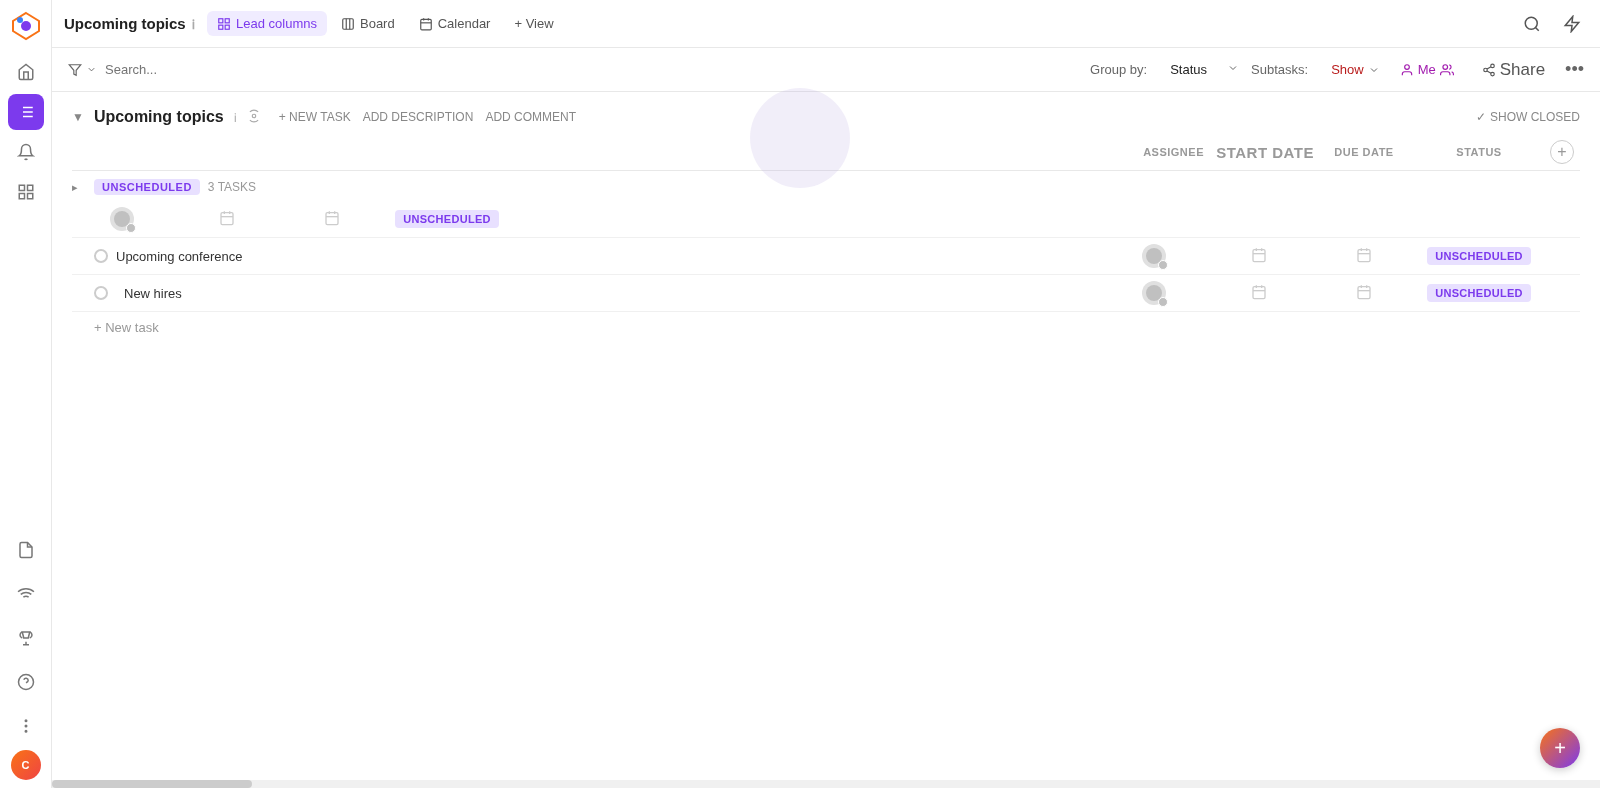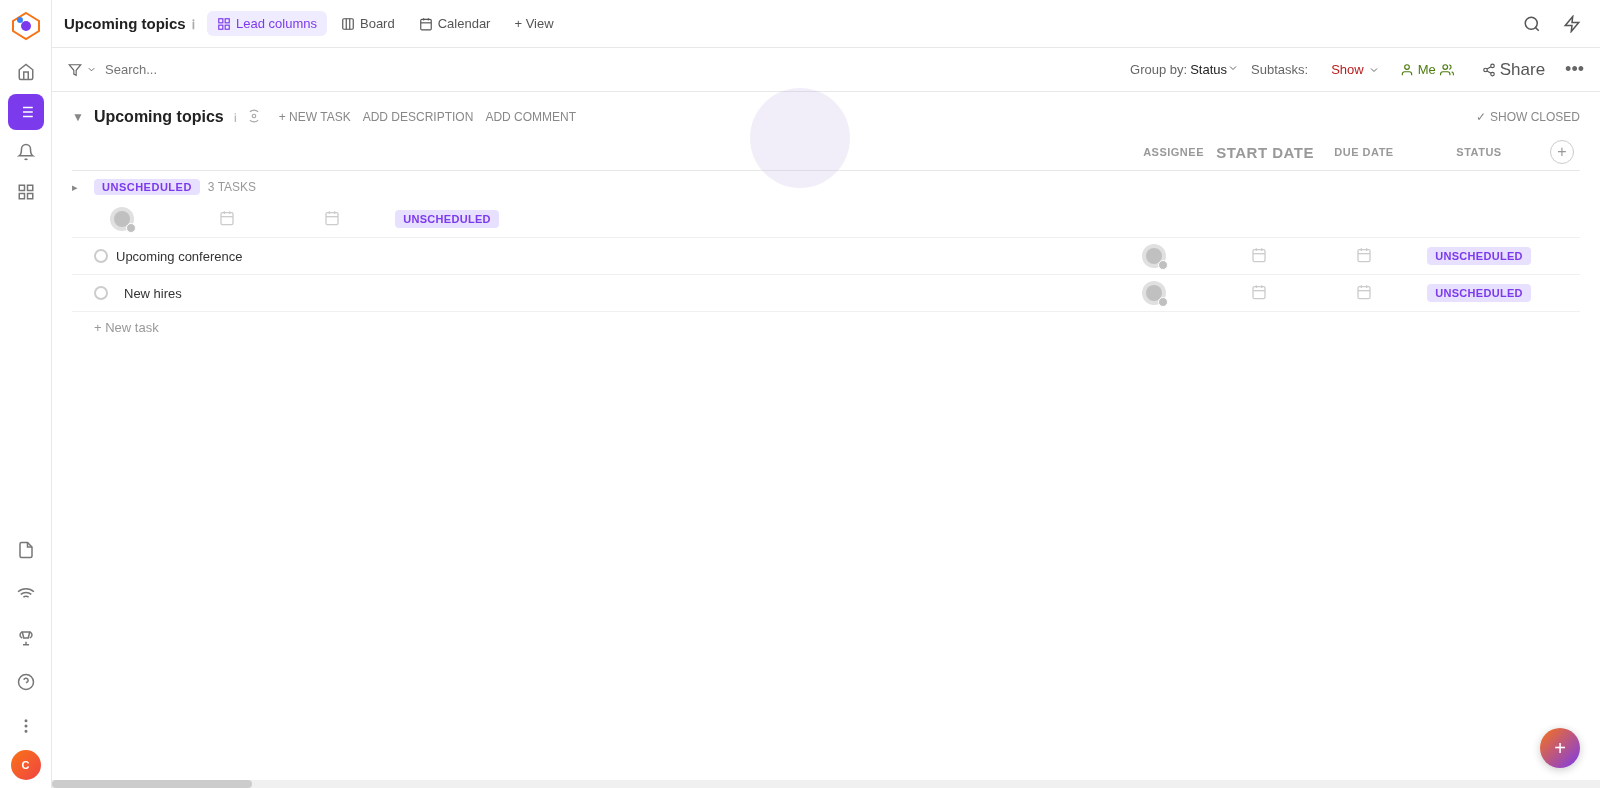--- a/index.html
+++ b/index.html
@@ -33,23 +33,23 @@
 
     
     .toolbar {
       position: fixed; left: 52px; top: 48px; right: 0; height: 44px;
       background: #ffffff; border-bottom: 1px solid #e8e8e8;
       display: flex; align-items: center; padding: 0 16px; gap: 8px; z-index: 98;
     }
     .filter-btn { display: flex; align-items: center; gap: 4px; color: #666; font-size: 13px; cursor: pointer; }
     .search-input { border: none; outline: none; font-size: 13px; color: #666; background: transparent; width: 200px; }
     .toolbar-right { margin-left: auto; display: flex; align-items: center; gap: 12px; font-size: 13px; color: #555; }
-    .group-by { display: flex; gap: 0; cursor: pointer; }
+    .group-by { display: flex; gap: 20px; cursor: pointer; }
     .subtasks { display: flex; align-items: center; gap: 4px; cursor: pointer; }
-    .me-btn { display: flex; align-items: center; gap: 4px; padding: 4px 8px; border-radius: 5px; cursor: pointer; font-size: 13px; color: #4d7c0f; }
+    .me-btn { display: flex; align-items: center; gap: 4px; padding: 4px 8px; border-radius: 5px; cursor: pointer; font-size: 13px; color: #a21caf; }
     .share-btn { display: flex; align-items: center; gap: 4px; padding: 4px 8px; border-radius: 5px; cursor: pointer; font-size: 17px; color: #555; }
     .more-btn { cursor: pointer; color: #666; font-size: 18px; }
 
     
     .main { position: absolute; left: 52px; top: 92px; right: 0; bottom: 0; overflow-y: auto; padding: 0; }
 
     
     .group-header { display: flex; align-items: center; padding: 16px 20px 8px; gap: 10px; }
     .group-collapse { color: #888; cursor: pointer; font-size: 12px; }
     .group-title { font-size: 16px; font-weight: 600; color: #222; }

